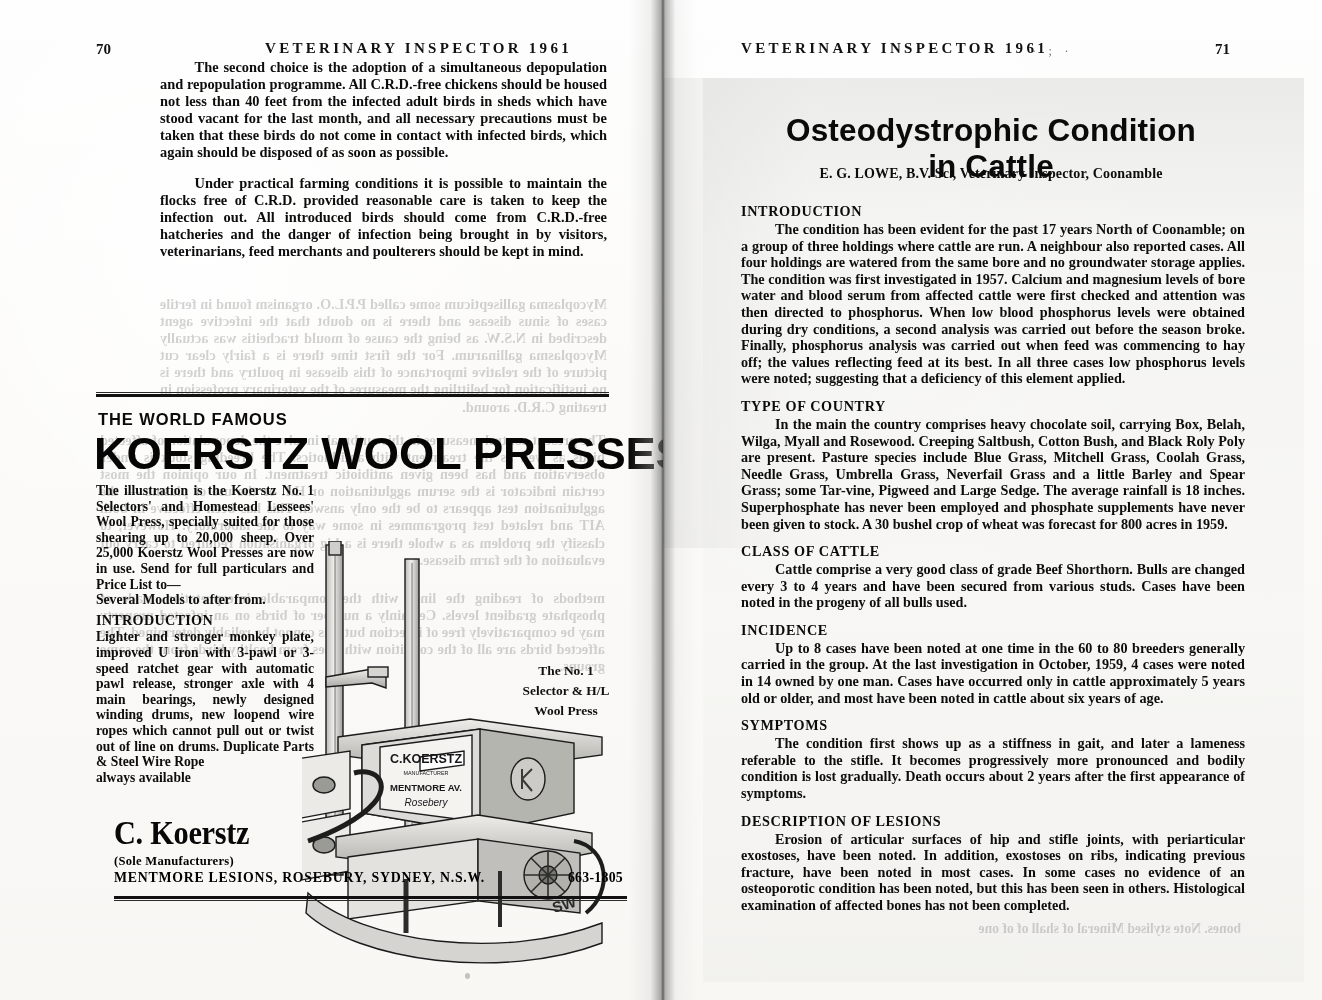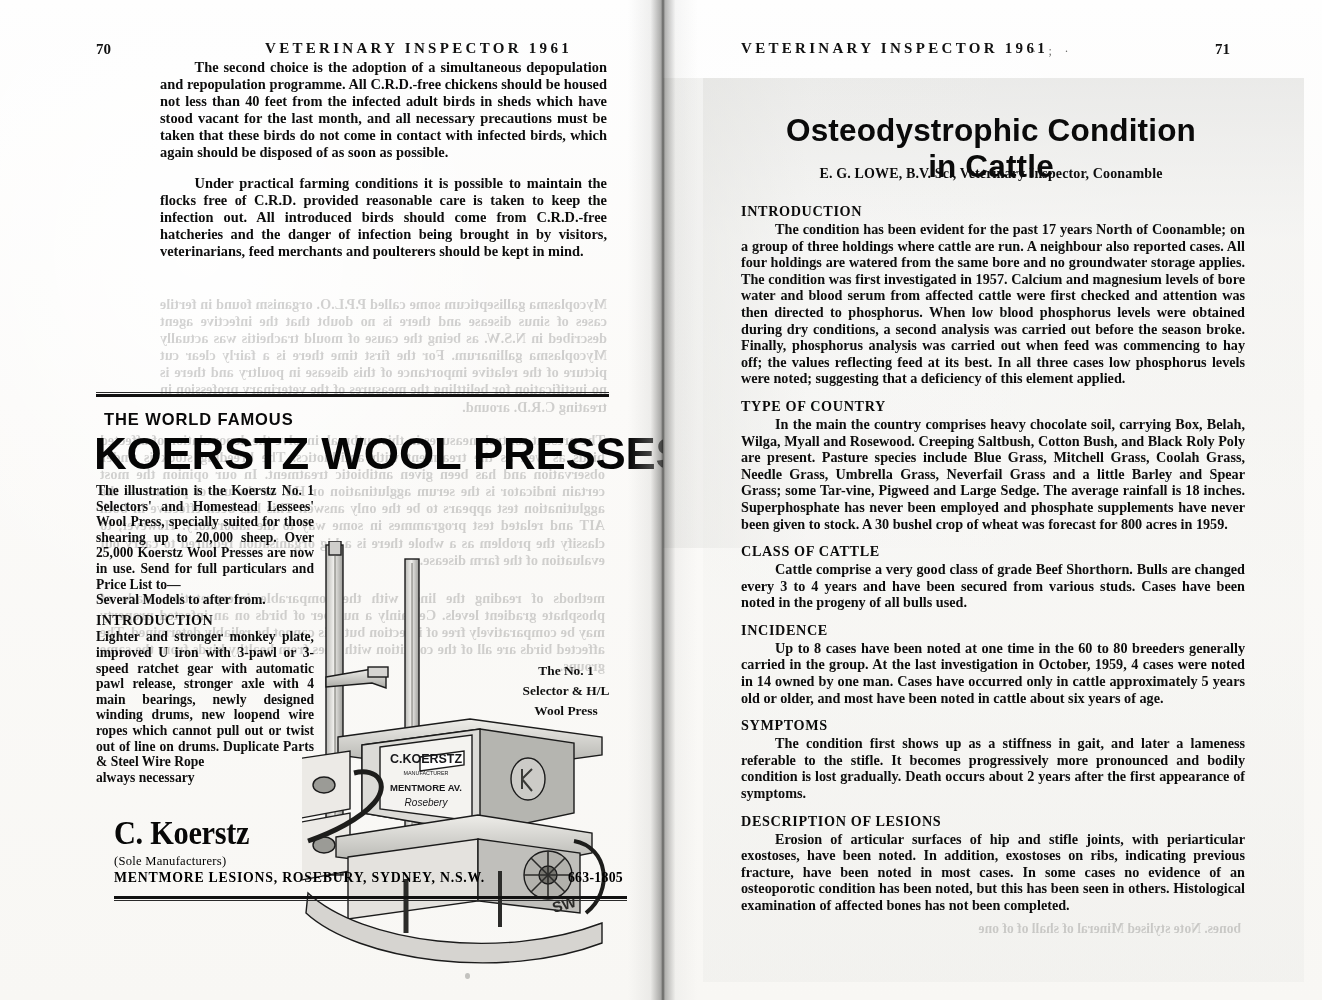--- a/index.html
+++ b/index.html
@@ -93,21 +93,21 @@
   
   .ad{position:absolute;left:96px;top:392px;width:513px;height:540px;}
   .rule-double{height:6px;margin:0;position:relative;}
   .rule-double:before{content:"";position:absolute;left:0;right:0;top:0;height:1px;background:#2a2a2a;}
   .rule-double:after{content:"";position:absolute;left:0;right:0;top:2px;height:2.5px;background:#111;}
   .rule-double.under:before{top:0;height:2.5px;background:#111;}
   .rule-double.under:after{top:4px;height:1.2px;background:#2a2a2a;}
 
   .ad-kicker{
     font-family:"Liberation Sans", sans-serif;font-weight:bold;
-    font-size:16.5px;letter-spacing:.055em;margin:12px 0 2px 8px;color:#0a0a0a;
+    font-size:16.5px;letter-spacing:.055em;margin:12px 0 2px 2px;color:#0a0a0a;
   }
   .ad-brand{
     font-family:"Liberation Sans", sans-serif;font-weight:bold;
     font-size:44px;line-height:46px;letter-spacing:-.005em;
     color:#050505;margin:2px 0 6px -2px;
     transform:scaleX(1.03);transform-origin:left center;
     white-space:nowrap;
   }
   .ad-body{position:relative;}
   .ad-text{
@@ -120,21 +120,21 @@
   .caption{
     position:absolute;left:424px;top:178px;width:92px;text-align:center;
     font-size:13.4px;line-height:20px;font-weight:bold;color:#111;
   }
   .ad-foot{position:absolute;left:18px;bottom:30px;width:100%;}
   .ad-name{
     font-family:"Liberation Serif", serif;font-weight:bold;
     font-size:33px;letter-spacing:-.01em;color:#080808;
     margin:0 0 2px 0;transform:scaleX(.92);transform-origin:left center;
   }
-  .ad-sole{font-size:12.6px;font-weight:normal;letter-spacing:.02em;margin-bottom:1px;}
+  .ad-sole{font-size:12.6px;font-weight:bold;letter-spacing:.02em;margin-bottom:1px;}
   .ad-addr{font-size:13.8px;font-weight:bold;letter-spacing:.055em;position:relative;}
   .ad-phone{position:absolute;right:4px;top:0;letter-spacing:.02em;}
 
   
   .press{position:absolute;left:206px;top:58px;width:310px;height:440px;}
   .press svg{display:block;}
 
   
   .ghost{
     position:absolute;color:#000;opacity:.17;
@@ -257,21 +257,21 @@
           </svg>
         </div>
 
         <div class="caption">The No. 1 Selector &amp; H/L Wool Press</div>
 
         <div class="ad-text">
           <div>The illustration is the Koerstz No. 1 Selectors' and Homestead Lessees' Wool Press, specially suited for those shearing up to 20,000 sheep. Over 25,000 Koerstz Wool Presses are now in use. Send for full particulars and Price List to—</div>
           <div class="tight">Several Models to after from.</div>
           <div class="ad-sub">INTRODUCTION</div>
           <div>Lighter and stronger monkey plate, improved U iron with 3-pawl or 3-speed ratchet gear with automatic pawl release, stronger axle with 4 main bearings, newly designed winding drums, new loopend wire ropes which cannot pull out or twist out of line on drums. Duplicate Parts &amp; Steel Wire Rope</div>
-          <div class="ad-center">always necessary</div>
+          <div class="ad-center">always available</div>
         </div>
       </div>
 
       <div class="ad-foot">
         <div class="ad-name">C. Koerstz</div>
         <div class="ad-sole">(Sole Manufacturers)</div>
         <div class="ad-addr">
           <span>MENTMORE LESIONS, ROSEBURY, SYDNEY, N.S.W.</span>
           <span class="ad-phone">663-1805</span>
         </div>

